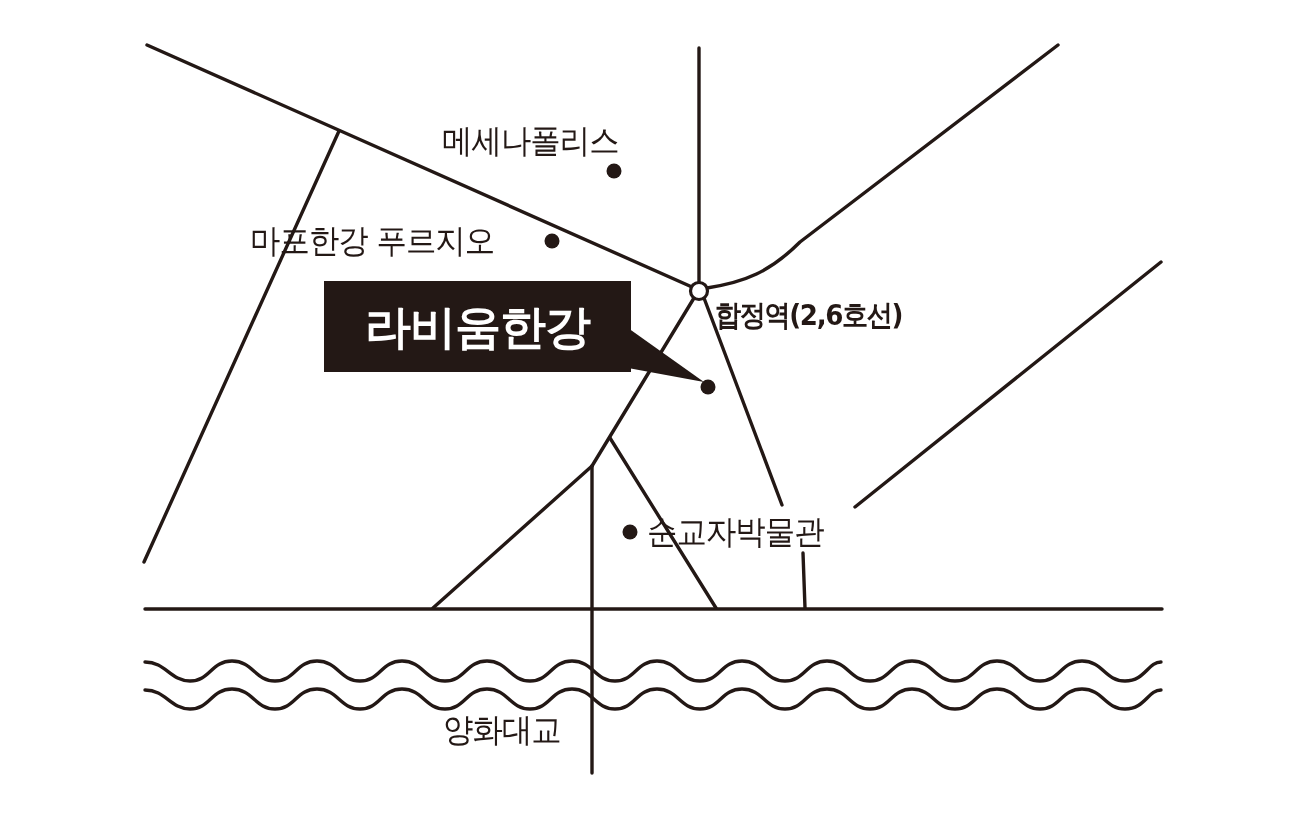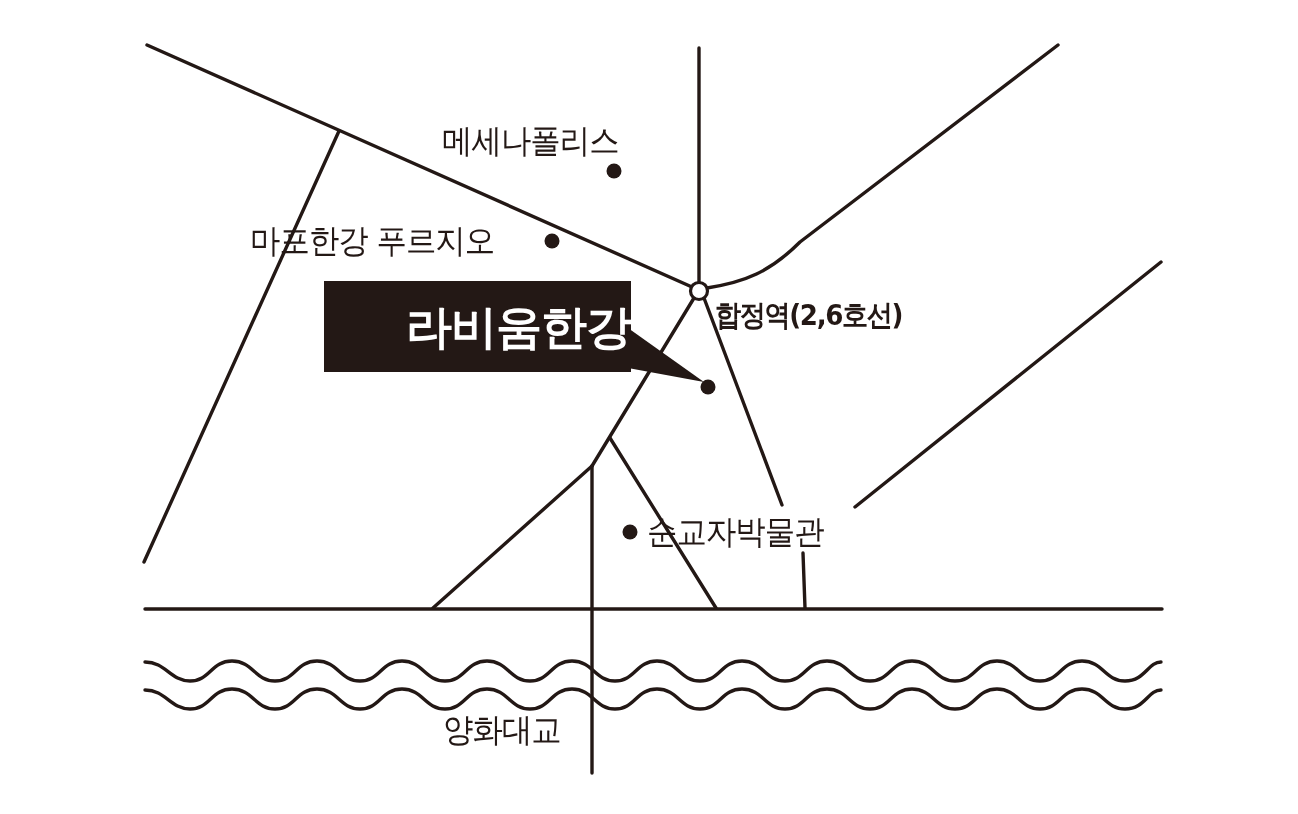--- a/index.html
+++ b/index.html
@@ -64,21 +64,21 @@
     }
     .callout-box {
       position: absolute;
       left: 324px;
       top: 281px;
       width: 307px;
       height: 91px;
       background: #231815;
       display: flex;
       align-items: center;
-      justify-content: flex-end;
+      justify-content: center;
     }
     .callout-text {
       color: #ffffff;
       font-size: 46px;
       font-weight: bold;
       letter-spacing: -1px;
       line-height: 1;
     }
   </style>
 </head>

